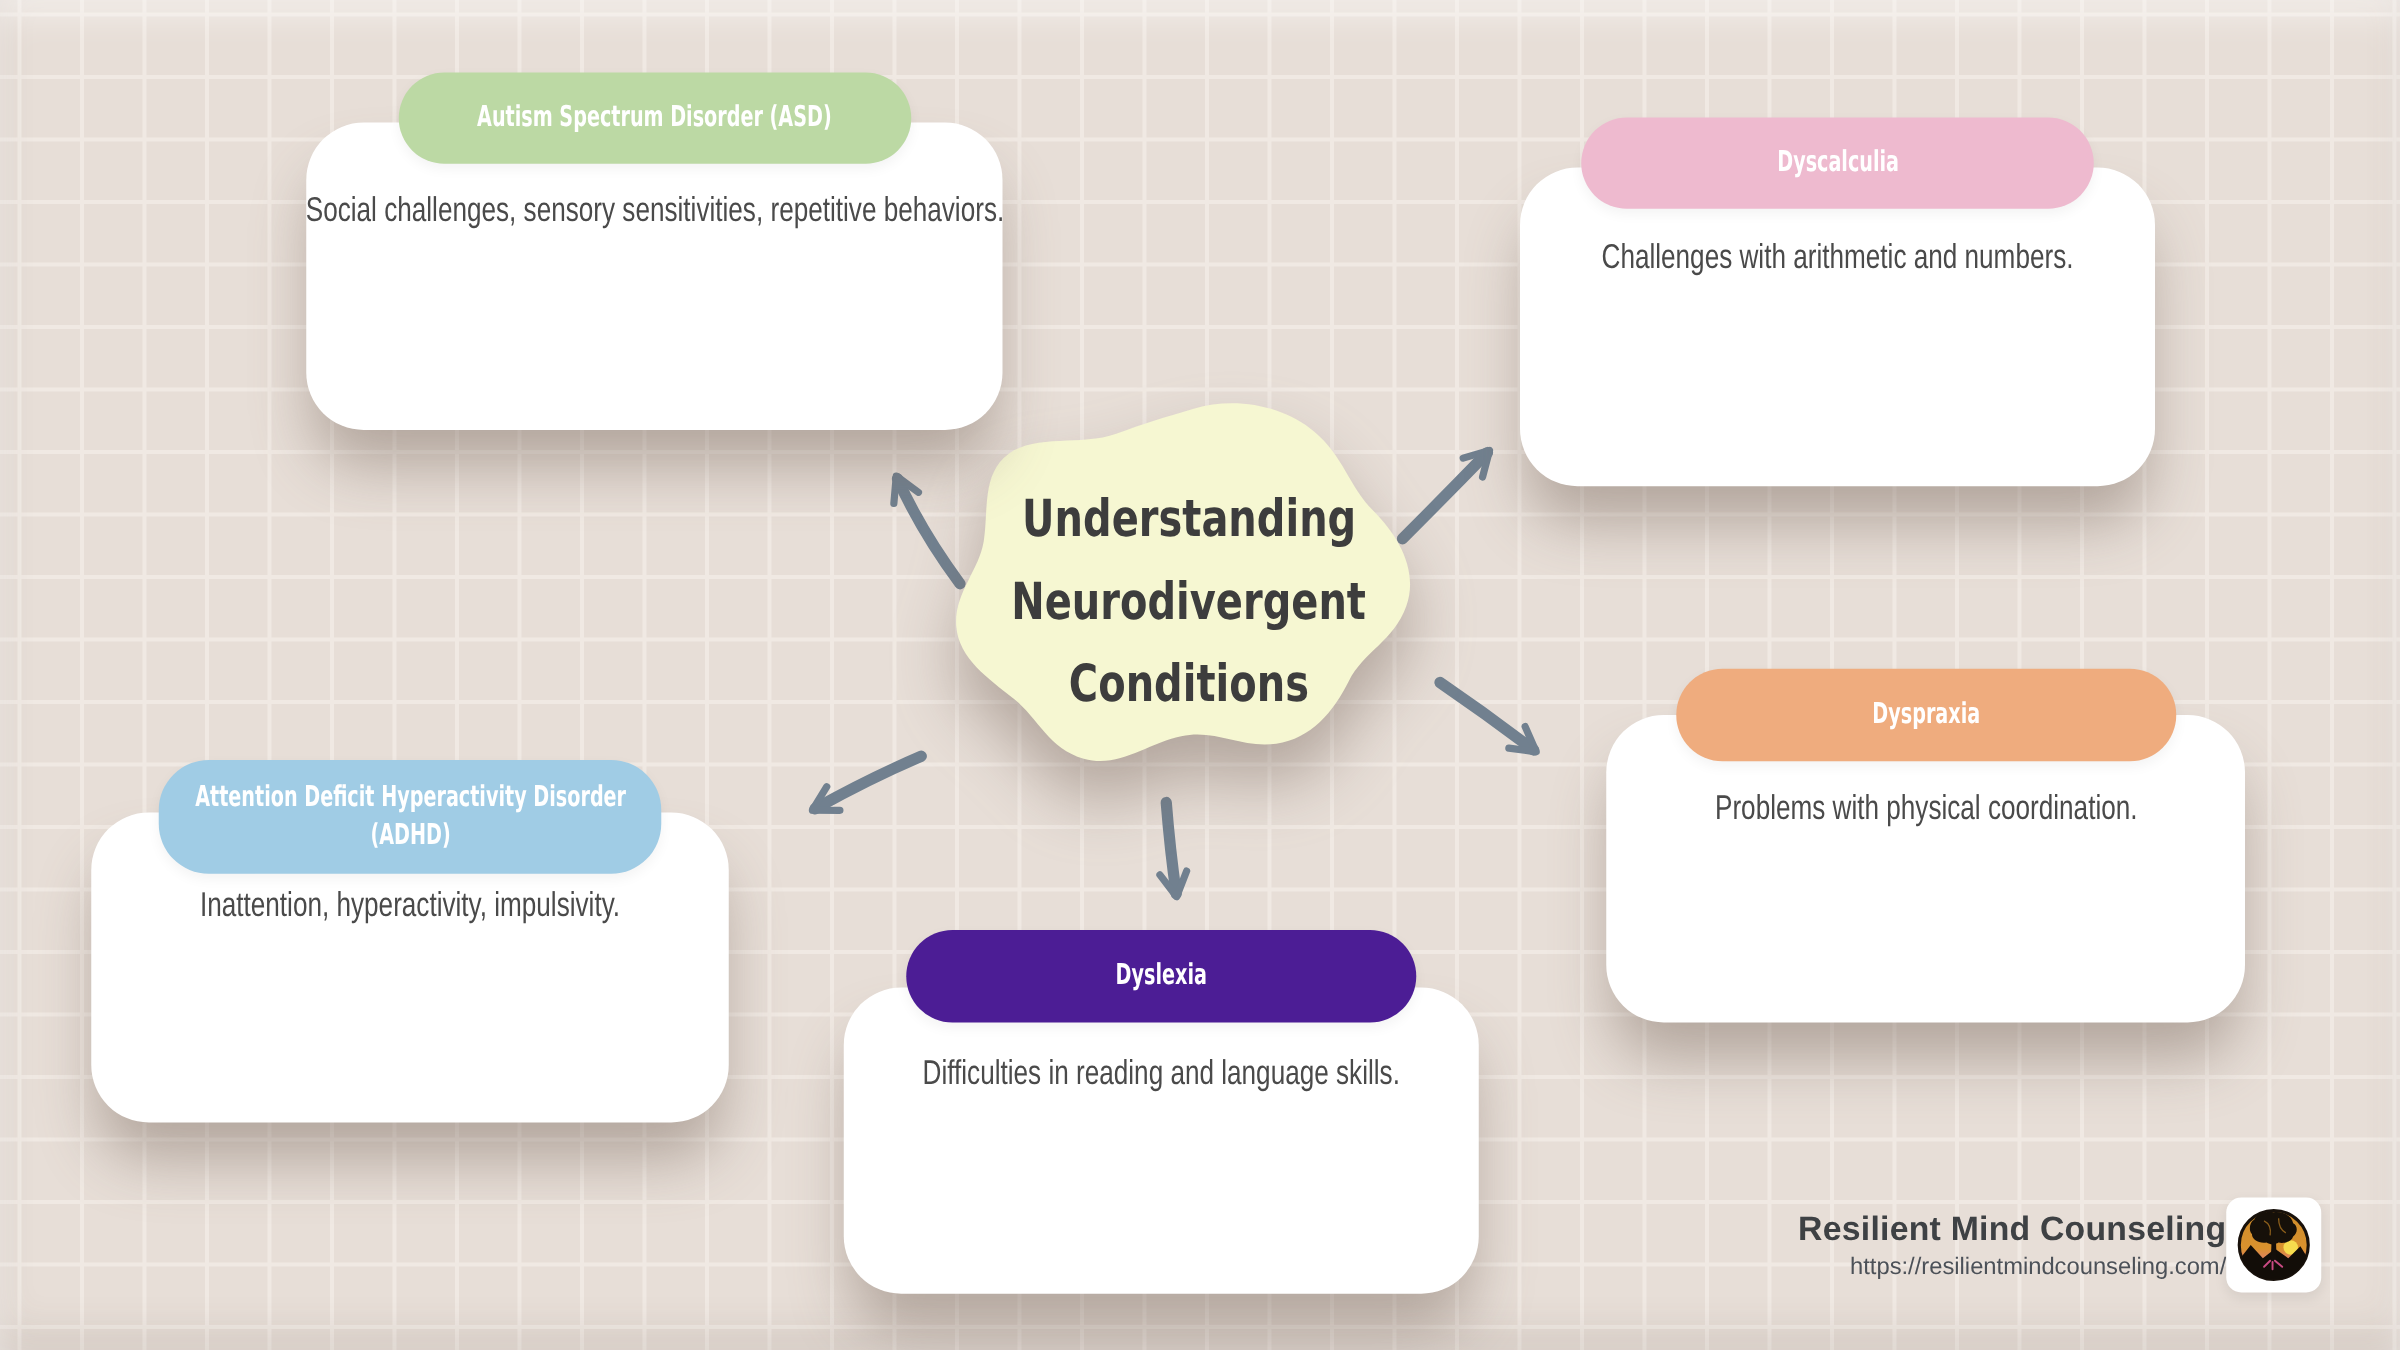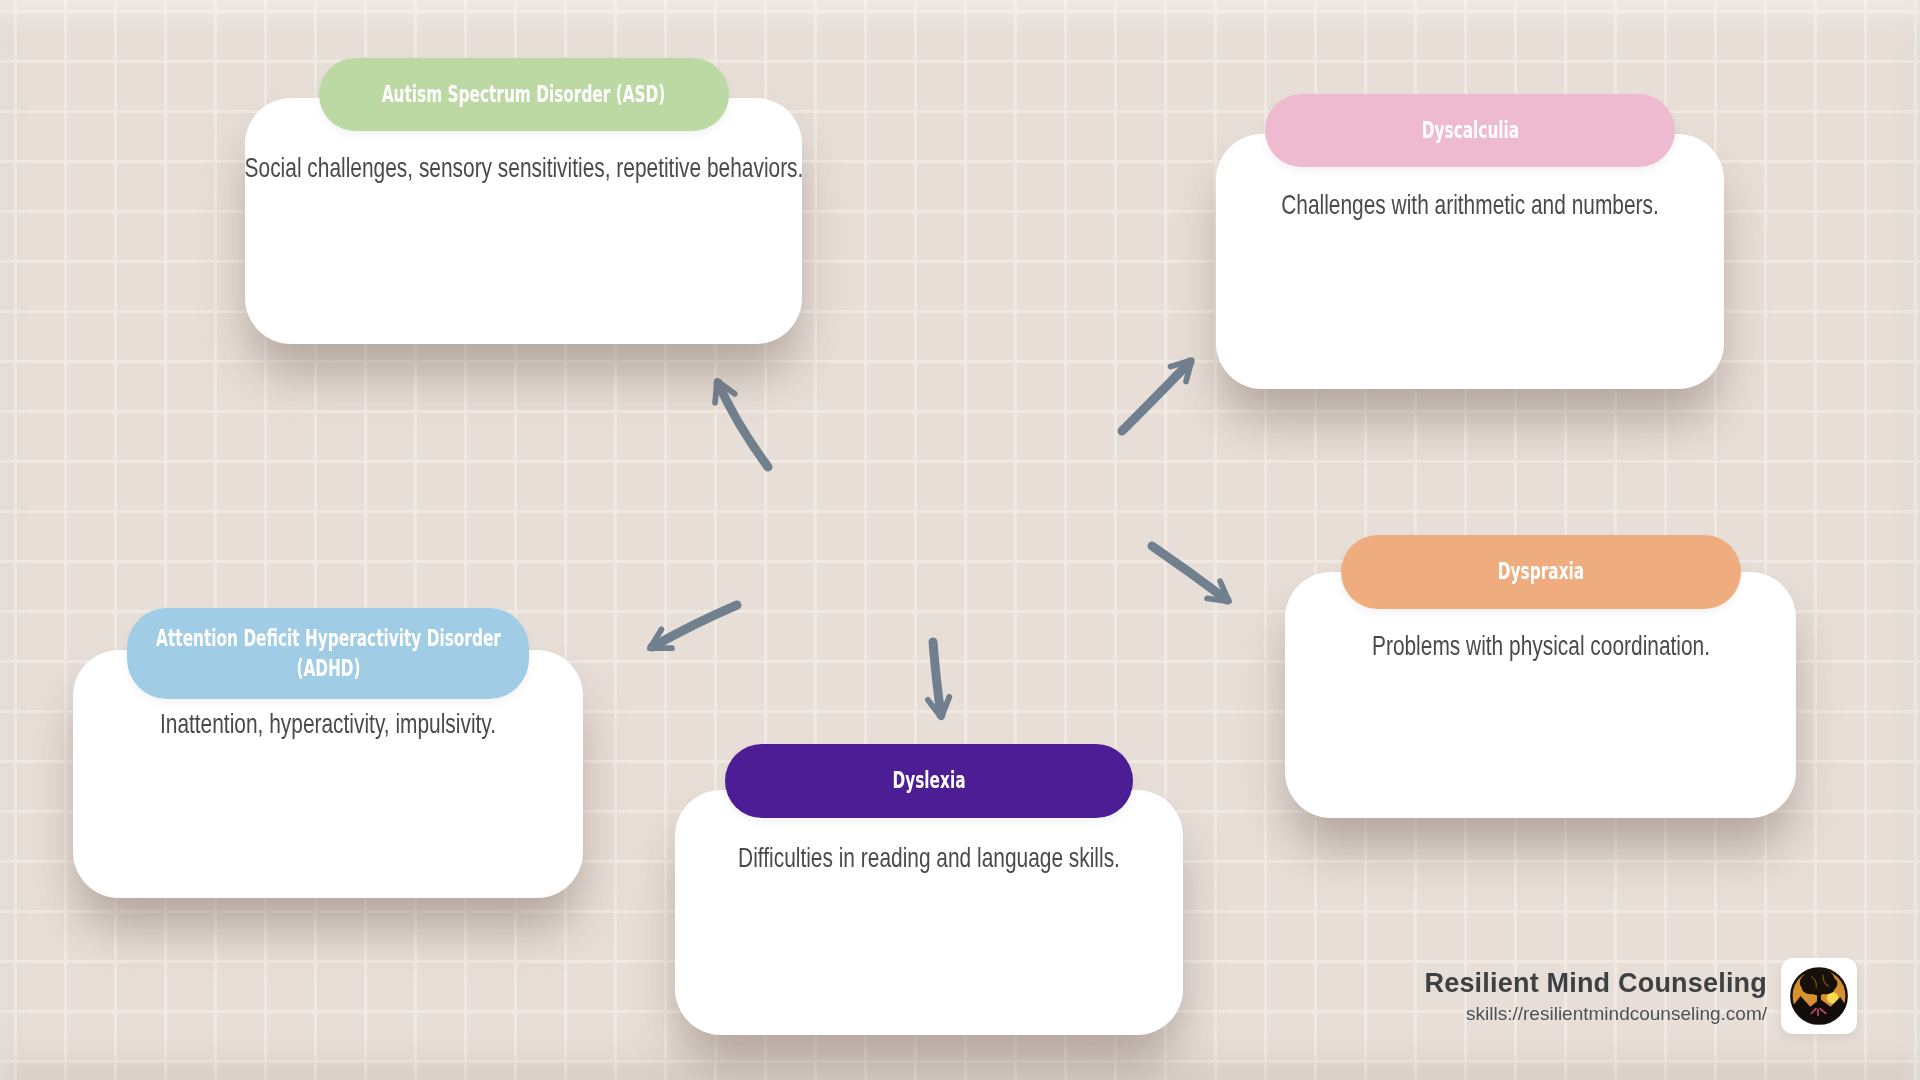--- a/index.html
+++ b/index.html
@@ -74,21 +74,21 @@
     font-size:41px;line-height:66px;
   }
   .center-title span{display:block;transform:scaleX(.78);white-space:nowrap;}
 
   
   #arrows{position:absolute;inset:0;pointer-events:none;}
   #arrows path.shaft{fill:none;stroke-width:9;stroke-linecap:round;}
 
   
   .footer{
-    position:absolute;top:958px;right:63px;display:flex;align-items:center;gap:14px;
+    position:absolute;top:958px;right:63px;display:flex;align-items:center;
   }
   .footer-text{display:flex;flex-direction:column;align-items:flex-end;gap:4px;}
   .brand-name{font-size:27px;font-weight:bold;color:#3e4144;letter-spacing:.2px;}
   .brand-url{font-size:19px;color:#4c5158;}
   .logo-tile{
     width:76px;height:76px;background:#ffffff;border-radius:12px;
     display:flex;align-items:center;justify-content:center;
     box-shadow:0 4px 10px rgba(0,0,0,.08);
   }
 </style>
@@ -103,20 +103,35 @@
         <path d="M2,1.5 L10,6 L2,10.5" fill="none" stroke-width="2.4" stroke-linecap="round" stroke-linejoin="round" stroke="#71808f"></path>
       </marker>
     </defs>
     <path class="shaft" d="M768,467 Q737,425 718,383" marker-end="url(#ah)" stroke="#71808f"></path>
     <path class="shaft" d="M1122,431 Q1155,398 1190,362" marker-end="url(#ah)" stroke="#71808f"></path>
     <path class="shaft" d="M737,605 Q695,623 652,647" marker-end="url(#ah)" stroke="#71808f"></path>
     <path class="shaft" d="M933,642 Q936,680 941,715" marker-end="url(#ah)" stroke="#71808f"></path>
     <path class="shaft" d="M1152,546 Q1190,572 1227,600" marker-end="url(#ah)" stroke="#71808f"></path>
   </svg>
 
+  <div class="center-blob">
+    <svg viewBox="0 0 392 332">
+      <path d="M200,12 C234,2 272,10 296,30 C320,50 324,74 344,94
+           C364,114 380,142 370,170 C360,198 336,206 324,230
+           C312,254 294,276 266,280 C238,284 218,268 190,274
+           C162,280 140,300 112,292 C84,284 76,260 56,244
+           C36,228 12,212 10,186 C8,160 28,142 32,118
+           C36,94 30,64 52,48 C74,32 110,42 138,32 C160,24 176,19 200,12 Z" fill="#f6f7d2"></path>
+    </svg>
+    <div class="center-title" style="color: rgb(61, 61, 61);">
+      <span>Understanding</span>
+      <span>Neurodivergent</span>
+      <span>Conditions</span>
+    </div>
+  </div>
 
   <div class="card node-asd">
     <div class="pill" style="background: rgb(188, 217, 164);">
       <div class="pill-label">Autism Spectrum Disorder (ASD)</div>
     </div>
     <div class="card-body">Social challenges, sensory sensitivities, repetitive behaviors.</div>
   </div>
 
   <div class="card node-adhd">
     <div class="pill" style="background: rgb(160, 204, 229);">
@@ -142,21 +157,21 @@
   <div class="card node-dyspraxia">
     <div class="pill" style="background: rgb(239, 172, 126);">
       <div class="pill-label">Dyspraxia</div>
     </div>
     <div class="card-body">Problems with physical coordination.</div>
   </div>
 
   <div class="footer">
     <div class="footer-text">
       <div class="brand-name">Resilient Mind Counseling</div>
-      <div class="brand-url">skills://resilientmindcounseling.com/</div>
+      <div class="brand-url">https://resilientmindcounseling.com/</div>
     </div>
     <div class="logo-tile">
       <svg width="62" height="62" viewBox="0 0 64 64">
         <defs>
           <linearGradient id="sky" x1="0" y1="0" x2="0" y2="1">
             <stop offset="0" stop-color="#cd8b2a"></stop>
             <stop offset="0.55" stop-color="#d9922e"></stop>
             <stop offset="0.72" stop-color="#df7f68"></stop>
             <stop offset="0.86" stop-color="#c9447e"></stop>
             <stop offset="1" stop-color="#8e2d5c"></stop>

